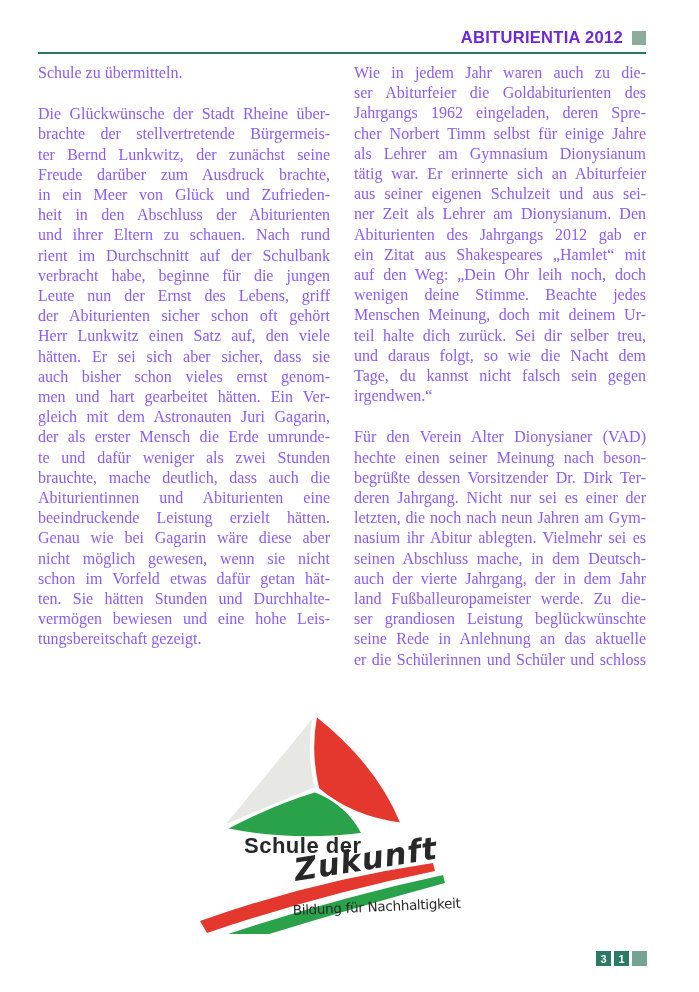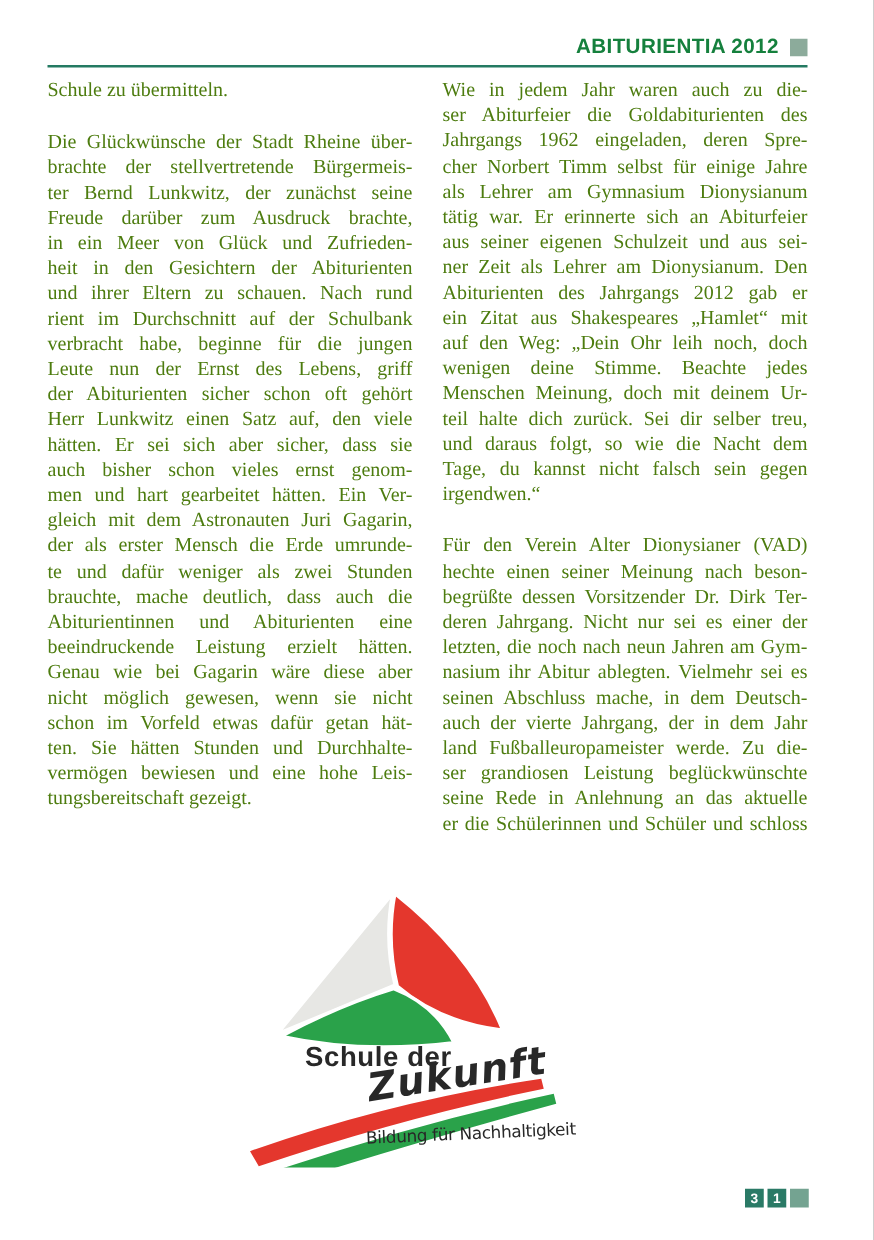--- a/index.html
+++ b/index.html
@@ -6,30 +6,30 @@
   .page {
     position:relative; width:699px; height:992px; margin:0 auto;
     background:#ffffff; overflow:hidden;
     font-family:"Liberation Serif", serif;
   }
   
   .header { position:absolute; left:38px; top:28px; width:608px; }
   .header-row { display:flex; justify-content:flex-end; align-items:center; gap:9px; }
   .header-title {
     font-family:"Liberation Sans", sans-serif; font-weight:bold;
-    font-size:16.5px; letter-spacing:0.3px; color:#15803d;
+    font-size:16.5px; letter-spacing:0.3px; color:#6d28d9;
   }
   .header-square { width:14px; height:14px; background:#8cab9b; }
   .header-rule { margin-top:5px; height:2px; background:#247a62; }
   
   .columns {
     position:absolute; left:38px; top:63px; width:608px;
     display:flex; gap:24px;
   }
-  .col { flex:1 1 0; font-size:16px; line-height:20.2px; color:#4d7c0f; }
+  .col { flex:1 1 0; font-size:16px; line-height:20.2px; color:#8b5cf6; }
   .para { margin:0 0 21px 0; }
   .line { text-align:justify; text-align-last:justify; }
   .line.last { text-align-last:left; }
   
   .logo-wrap { position:absolute; left:150px; top:712px; width:340px; height:222px; }
   .logo-svg { width:100%; height:100%; display:block; }
   .logo-title1 {
     font-family:"Liberation Sans", sans-serif; font-weight:bold;
     font-size:22px; letter-spacing:0.5px;
   }
@@ -66,21 +66,21 @@
     <div class="col">
       <div class="para">
           <div class="line last">Schule zu übermitteln.</div>
         </div>
       <div class="para">
           <div class="line">Die Glückwünsche der Stadt Rheine über-</div>
           <div class="line">brachte der stellvertretende Bürgermeis-</div>
           <div class="line">ter Bernd Lunkwitz, der zunächst seine</div>
           <div class="line">Freude darüber zum Ausdruck brachte,</div>
           <div class="line">in ein Meer von Glück und Zufrieden-</div>
-          <div class="line">heit in den Gesichtern der Abiturienten</div>
+          <div class="line">heit in den Abschluss der Abiturienten</div>
           <div class="line">und ihrer Eltern zu schauen. Nach rund</div>
           <div class="line">rient im Durchschnitt auf der Schulbank</div>
           <div class="line">verbracht habe, beginne für die jungen</div>
           <div class="line">Leute nun der Ernst des Lebens, griff</div>
           <div class="line">der Abiturienten sicher schon oft gehört</div>
           <div class="line">Herr Lunkwitz einen Satz auf, den viele</div>
           <div class="line">hätten. Er sei sich aber sicher, dass sie</div>
           <div class="line">auch bisher schon vieles ernst genom-</div>
           <div class="line">men und hart gearbeitet hätten. Ein Ver-</div>
           <div class="line">gleich mit dem Astronauten Juri Gagarin,</div>

